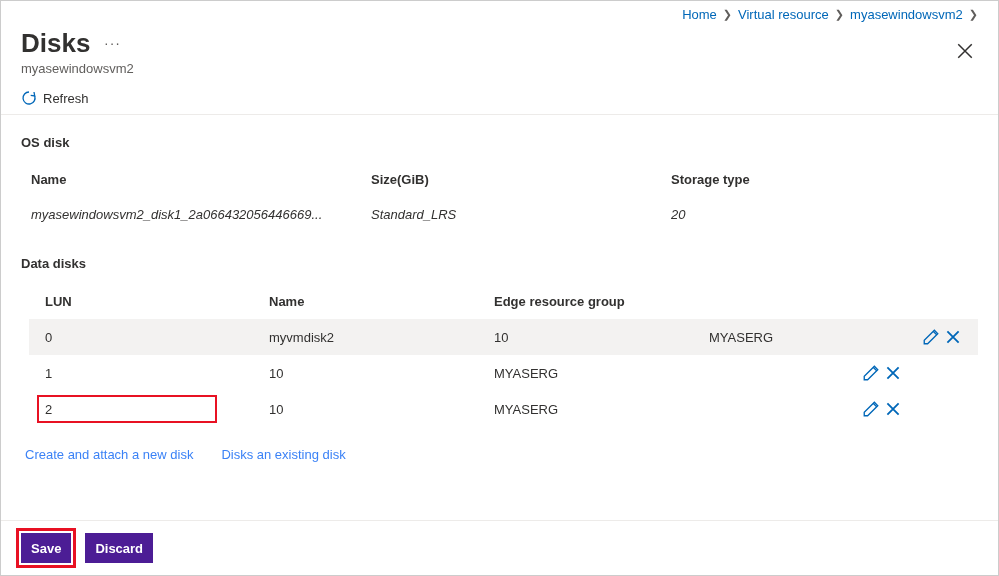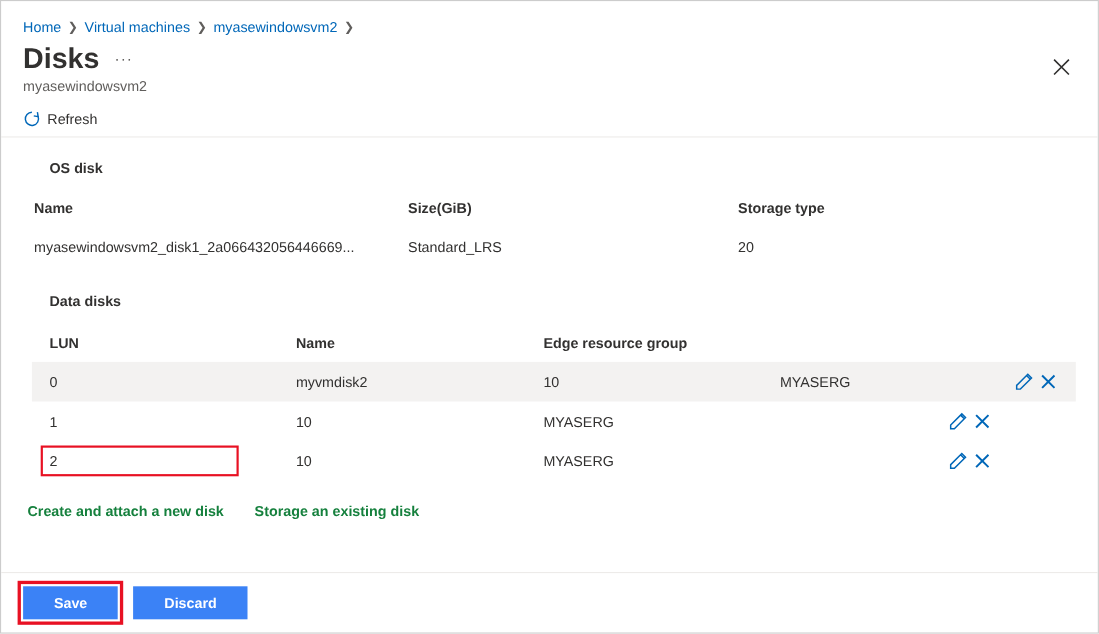--- a/index.html
+++ b/index.html
@@ -12,22 +12,23 @@
     height: 576px;
     border: 1px solid #ccc;
     position: relative;
   }
 
   
   .breadcrumb {
     display: flex;
     align-items: center;
     gap: 6px;
-    padding: 16px 20px 4px 20px;
-    font-size: 13px;
+    padding: 6px 20px 4px 20px;
+    font-size: 13px;
+    justify-content: flex-end;
   }
   .breadcrumb a { color: #0067b8; text-decoration: none; cursor: pointer; }
   .breadcrumb .sep { color: #605e5c; font-size: 11px; }
 
   
   .header {
     padding: 2px 38px 6px 20px;
     position: relative;
   }
   .header h1 { font-size: 26px; font-weight: 600; display: inline-block; }
@@ -49,32 +50,31 @@
   }
   .toolbar .icon { width: 16px; height: 16px; color: #0067b8; }
   .toolbar span { color: #323130; }
 
   .content { padding: 20px 20px 0 20px; }
 
   .section-title {
     font-weight: 600;
     font-size: 13px;
     margin-bottom: 12px;
-    margin-left: 24px;
   }
 
   
   .os-head, .os-row {
     display: grid;
     grid-template-columns: 340px 300px 1fr;
     padding: 10px 10px;
   }
   .os-head div { font-weight: 600; }
   .os-head { border-bottom: none; }
-  .os-row { color: #323130; }
+  .os-row { color: #323130; font-style: italic; }
 
   .gap { height: 24px; }
 
   
   .dd-head, .dd-row {
     display: grid;
     grid-template-columns: 230px 225px 215px 1fr 60px;
     align-items: center;
     padding: 0 10px;
     height: 36px;
@@ -96,53 +96,53 @@
     padding-left: 6px;
     width: 180px;
     margin-left: -2px;
   }
 
   .links {
     display: flex;
     gap: 28px;
     padding: 20px 8px 0 4px;
   }
-  .links a { color: #15803d; text-decoration: none; font-size: 13px; cursor: pointer; font-weight: bold; }
+  .links a { color: #3b82f6; text-decoration: none; font-size: 13px; cursor: pointer; }
 
   
   .footer {
     position: absolute;
     left: 0; right: 0; bottom: 0;
     border-top: 1px solid #edebe9;
     padding: 12px 20px;
     display: flex;
     gap: 14px;
   }
   .btn {
     height: 30px;
-    padding: 0 28px;
+    padding: 0 10px;
     font-size: 13px;
     font-weight: 600;
     border: none;
     cursor: pointer;
-    background: #3b82f6;
+    background: #4c1d95;
     color: #fff;
     text-align: right;
   }
   .btn.save { outline: 3px solid #e81123; outline-offset: 2px; }
 
   .trunc { white-space: nowrap; overflow: hidden; text-overflow: ellipsis; max-width: 330px; }
 </style>
 </head>
 <body>
 
 <div class="breadcrumb">
   <a>Home</a>
   <span class="sep">❯</span>
-  <a>Virtual machines</a>
+  <a>Virtual resource</a>
   <span class="sep">❯</span>
   <a>myasewindowsvm2</a>
   <span class="sep">❯</span>
 </div>
 
 <div class="header">
   <h1>Disks</h1>
   <span class="dots">···</span>
   <div class="sub">myasewindowsvm2</div>
   <div class="close">
@@ -225,21 +225,21 @@
           <path d="M2 14 L2 11 L11 2 L14 5 L5 14 Z M10 3 L13 6" stroke="currentColor" stroke-width="1.2" fill="none"></path>
         </svg>
       <svg viewBox="0 0 16 16">
           <path d="M3 3 L13 13 M13 3 L3 13" stroke="currentColor" stroke-width="1.6" fill="none"></path>
         </svg>
     </div>
   </div>
 
   <div class="links">
     <a>Create and attach a new disk</a>
-    <a>Storage an existing disk</a>
+    <a>Disks an existing disk</a>
   </div>
 
 </div>
 
 <div class="footer">
   <button class="btn save">Save</button>
   <button class="btn">Discard</button>
 </div>
 
 </body></html>

